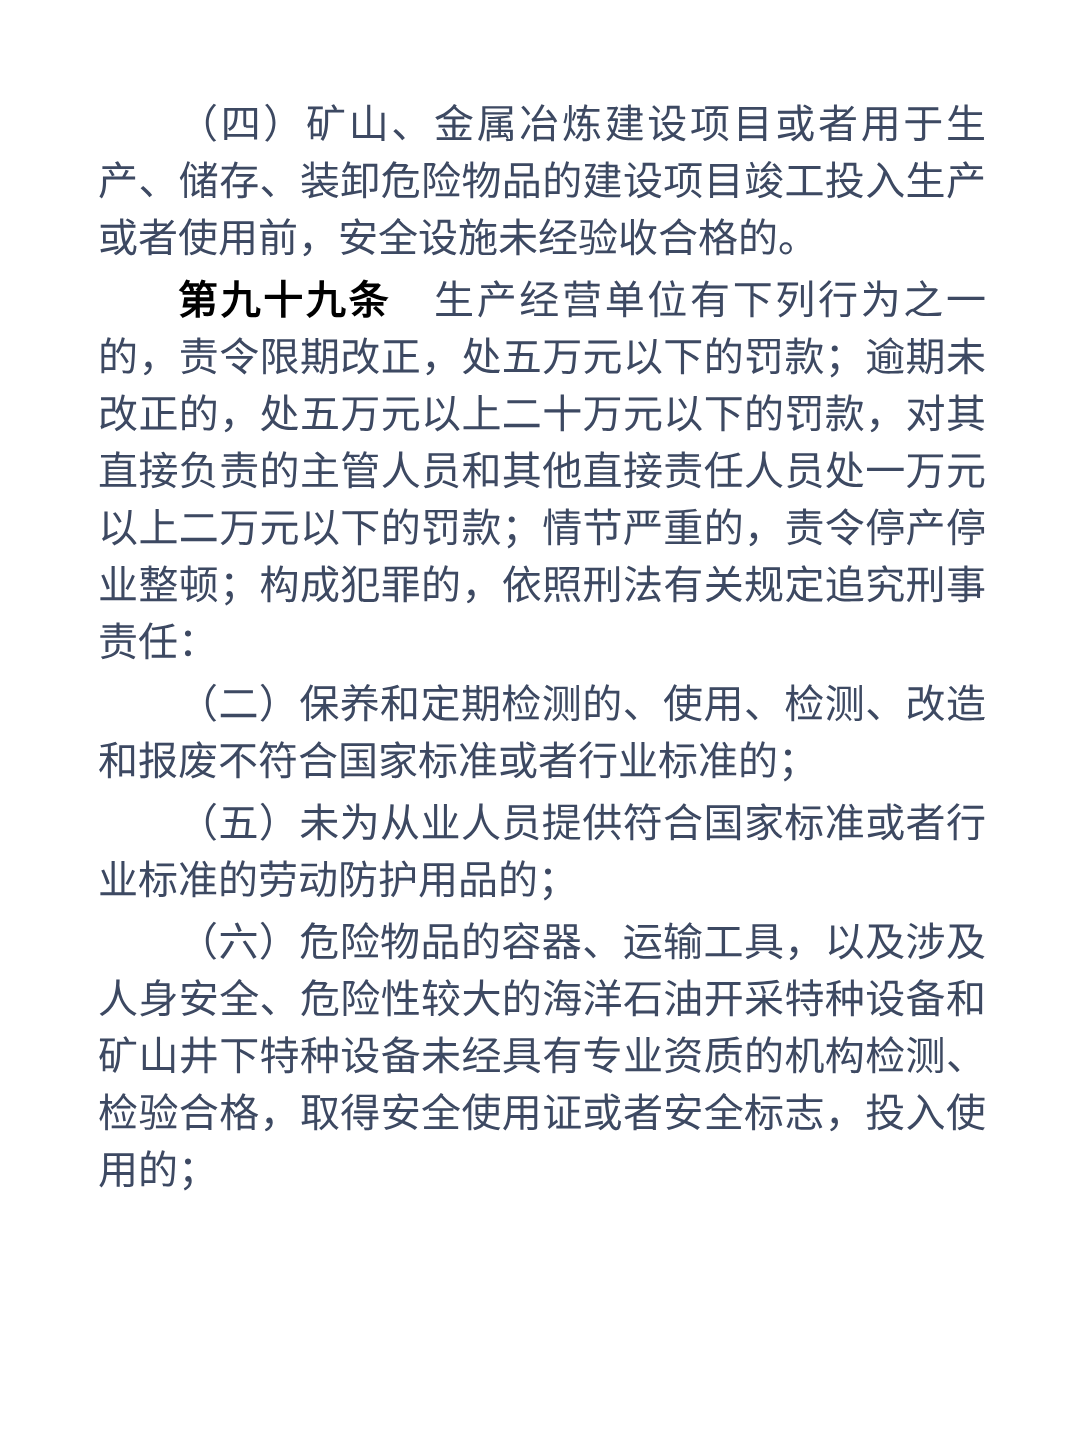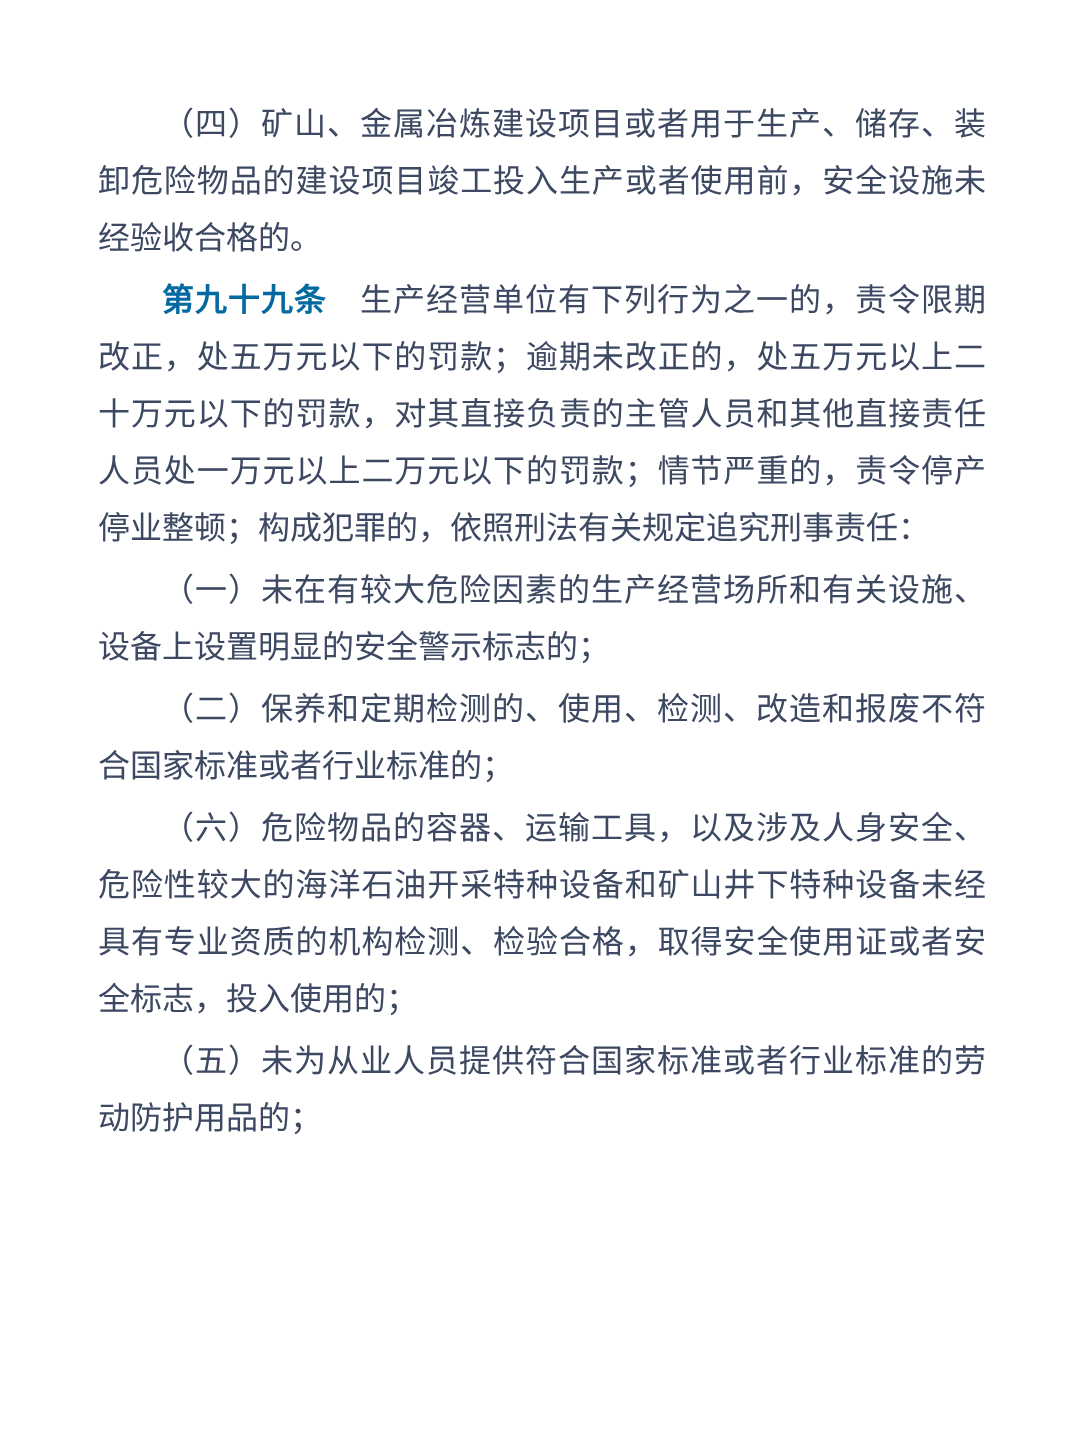--- a/index.html
+++ b/index.html
@@ -18,21 +18,21 @@
     height: 1445px;
     background: #ffffff;
     padding: 96px 94px 40px 98px;
   }
   .doc {
     width: 888px;
   }
   p.para {
     margin: 0 0 5px 0;
     font-family: "Liberation Serif", "DejaVu Serif", serif;
-    font-size: 32px;
+    font-size: 40px;
     line-height: 57px;
     color: #3d4962;
     text-align: justify;
     text-justify: inter-ideograph;
     text-indent: 2em;
     line-break: strict;
     word-break: normal;
   }
   p.para b.term {
     font-family: "Liberation Sans", "DejaVu Sans", sans-serif;
@@ -40,19 +40,18 @@
     color: #1d2946;
     font-style: normal;
   }
 </style>
 </head>
 <body style="background: rgb(255, 255, 255);">
 
 <main class="page">
   <article class="doc" id="doc" style="color: rgb(61, 73, 98);">
       <p class="para"><span>（四）矿山、金属冶炼建设项目或者用于生产、储存、装卸危险物品的建设项目竣工投入生产或者使用前，安全设施未经验收合格的。</span></p>
-      <p class="para"><b class="term" style="color: #0369a1;">第九十九条</b>　<span>生产经营单位有下列行为之一的，责令限期改正，处五万元以下的罚款；逾期未改正的，处五万元以上二十万元以下的罚款，对其直接负责的主管人员和其他直接责任人员处一万元以上二万元以下的罚款；情节严重的，责令停产停业整顿；构成犯罪的，依照刑法有关规定追究刑事责任：</span></p>
-      <p class="para"><span>（一）未在有较大危险因素的生产经营场所和有关设施、设备上设置明显的安全警示标志的；</span></p>
+      <p class="para"><b class="term" style="color: #000000;">第九十九条</b>　<span>生产经营单位有下列行为之一的，责令限期改正，处五万元以下的罚款；逾期未改正的，处五万元以上二十万元以下的罚款，对其直接负责的主管人员和其他直接责任人员处一万元以上二万元以下的罚款；情节严重的，责令停产停业整顿；构成犯罪的，依照刑法有关规定追究刑事责任：</span></p>
       <p class="para"><span>（二）保养和定期检测的、使用、检测、改造和报废不符合国家标准或者行业标准的；</span></p>
+      <p class="para"><span>（五）未为从业人员提供符合国家标准或者行业标准的劳动防护用品的；</span></p>
       <p class="para"><span>（六）危险物品的容器、运输工具，以及涉及人身安全、危险性较大的海洋石油开采特种设备和矿山井下特种设备未经具有专业资质的机构检测、检验合格，取得安全使用证或者安全标志，投入使用的；</span></p>
-      <p class="para"><span>（五）未为从业人员提供符合国家标准或者行业标准的劳动防护用品的；</span></p>
     </article>
 </main>
 
 </body></html>

